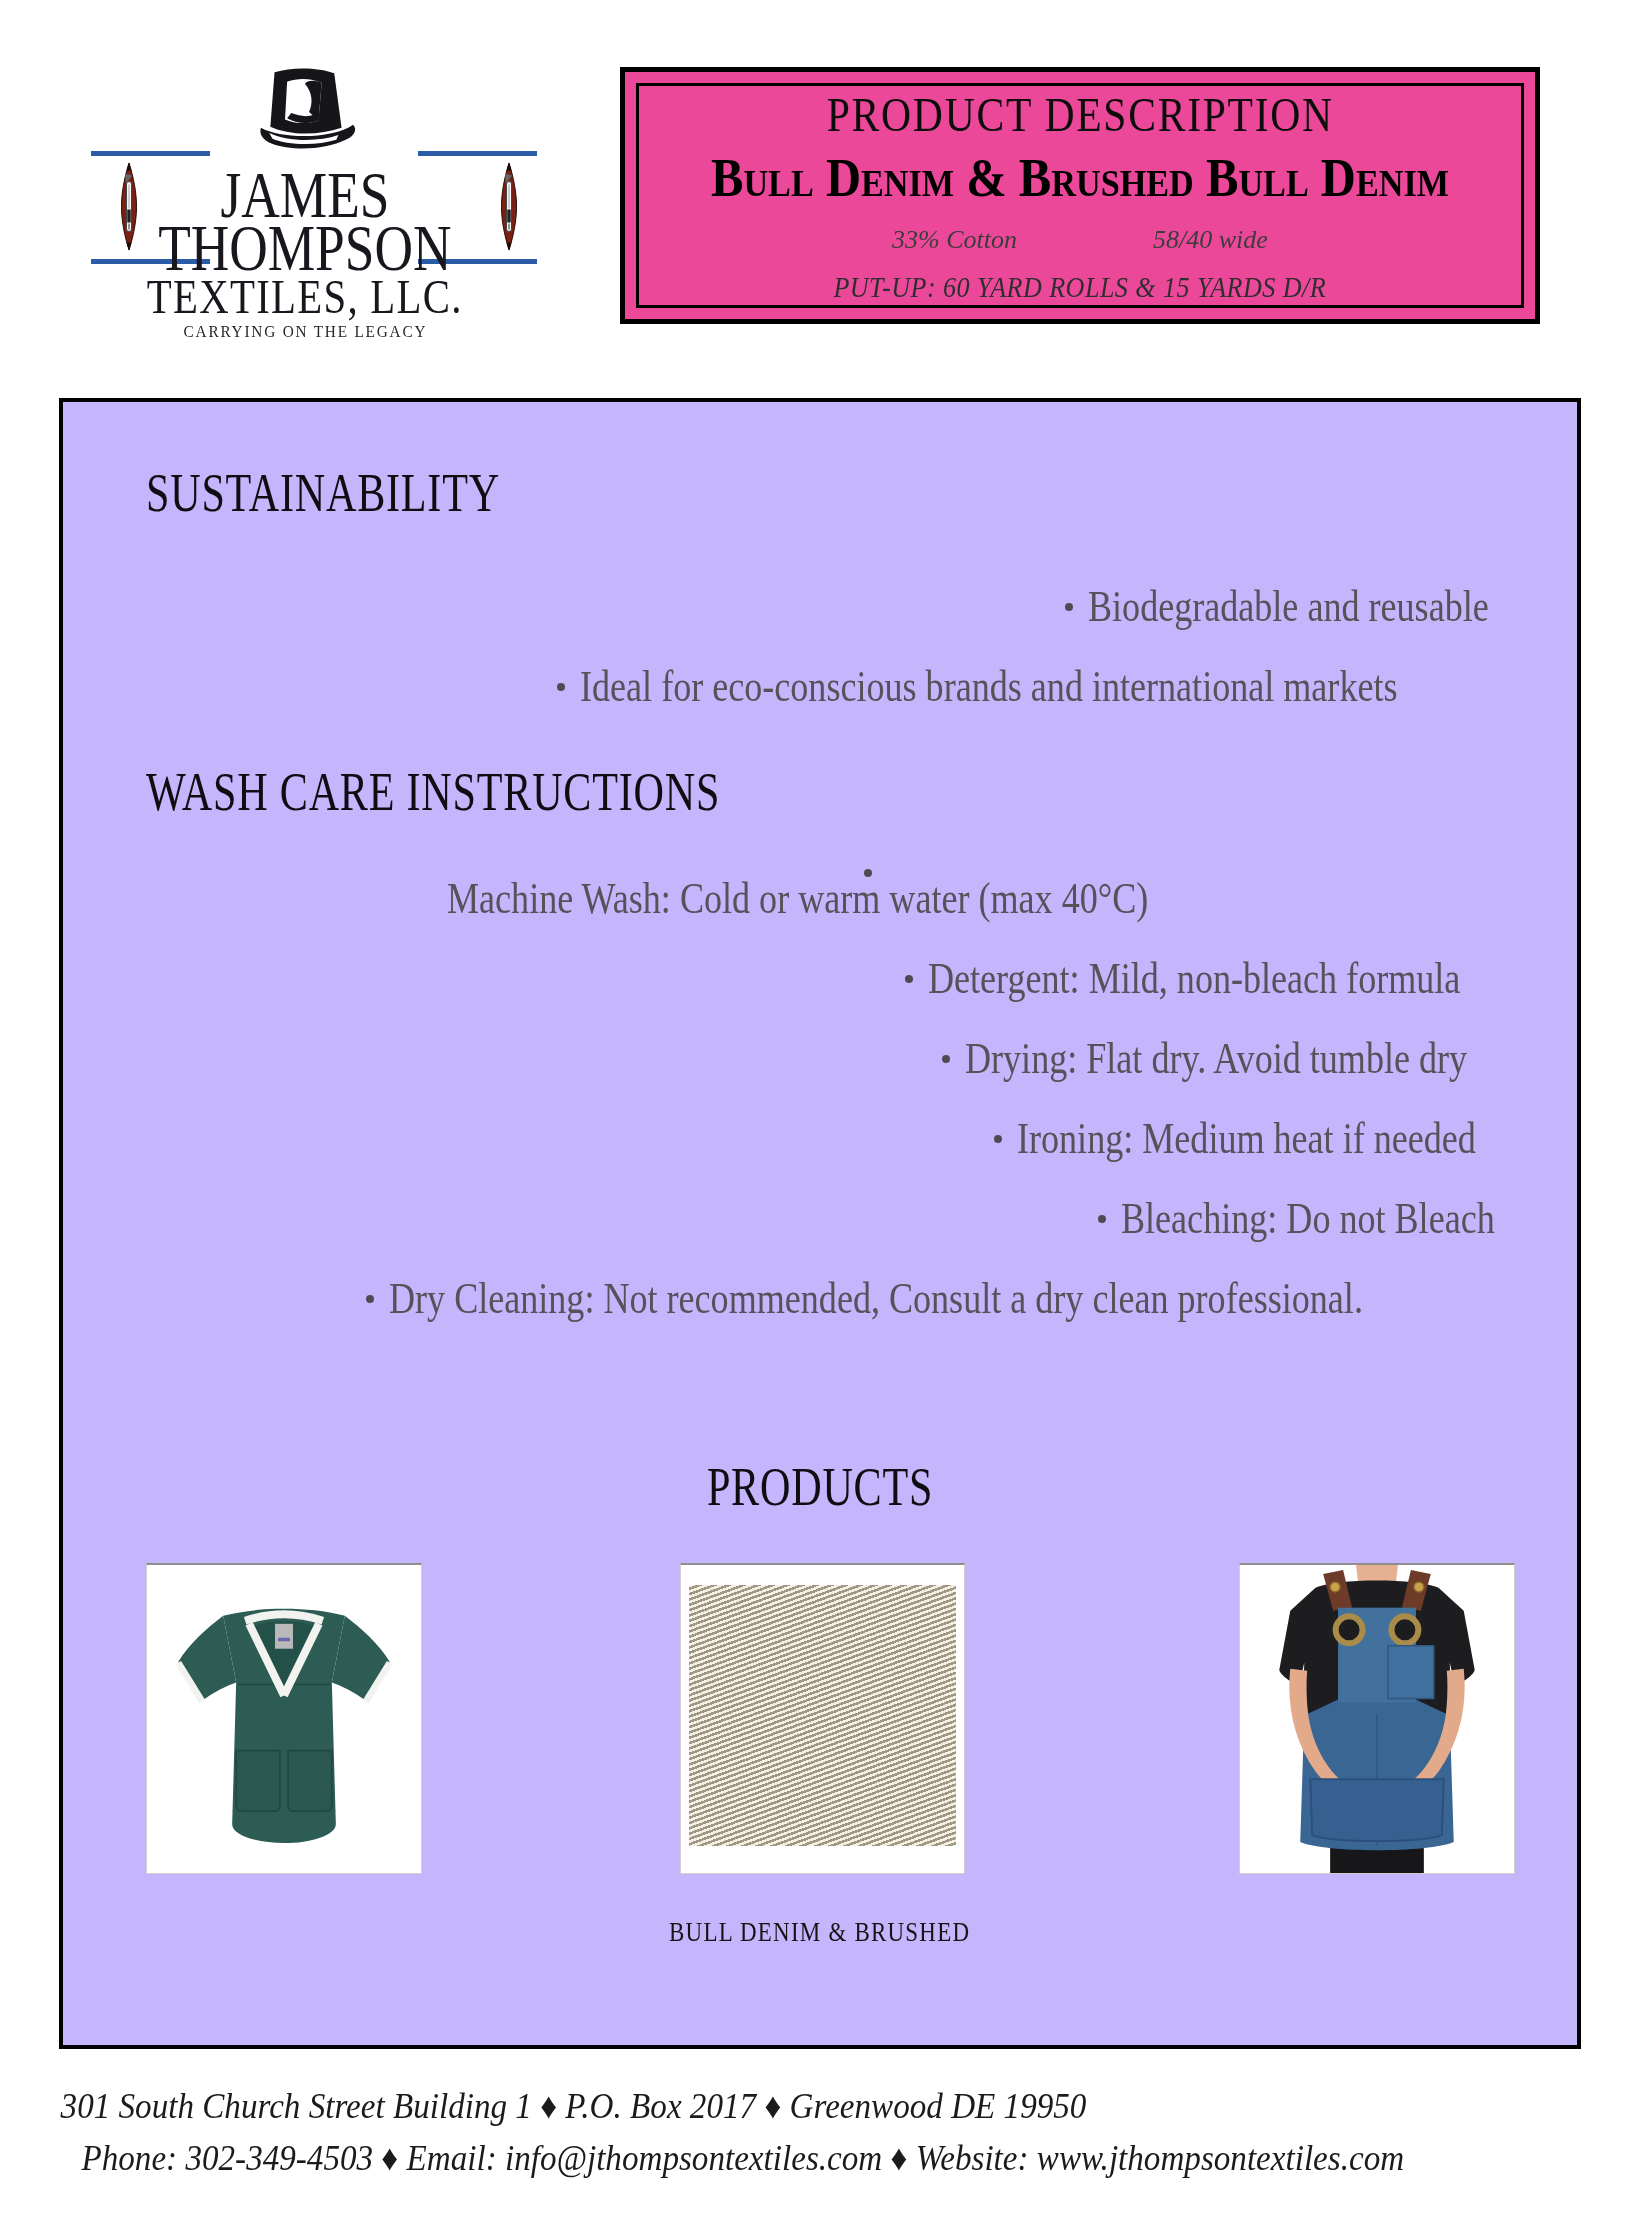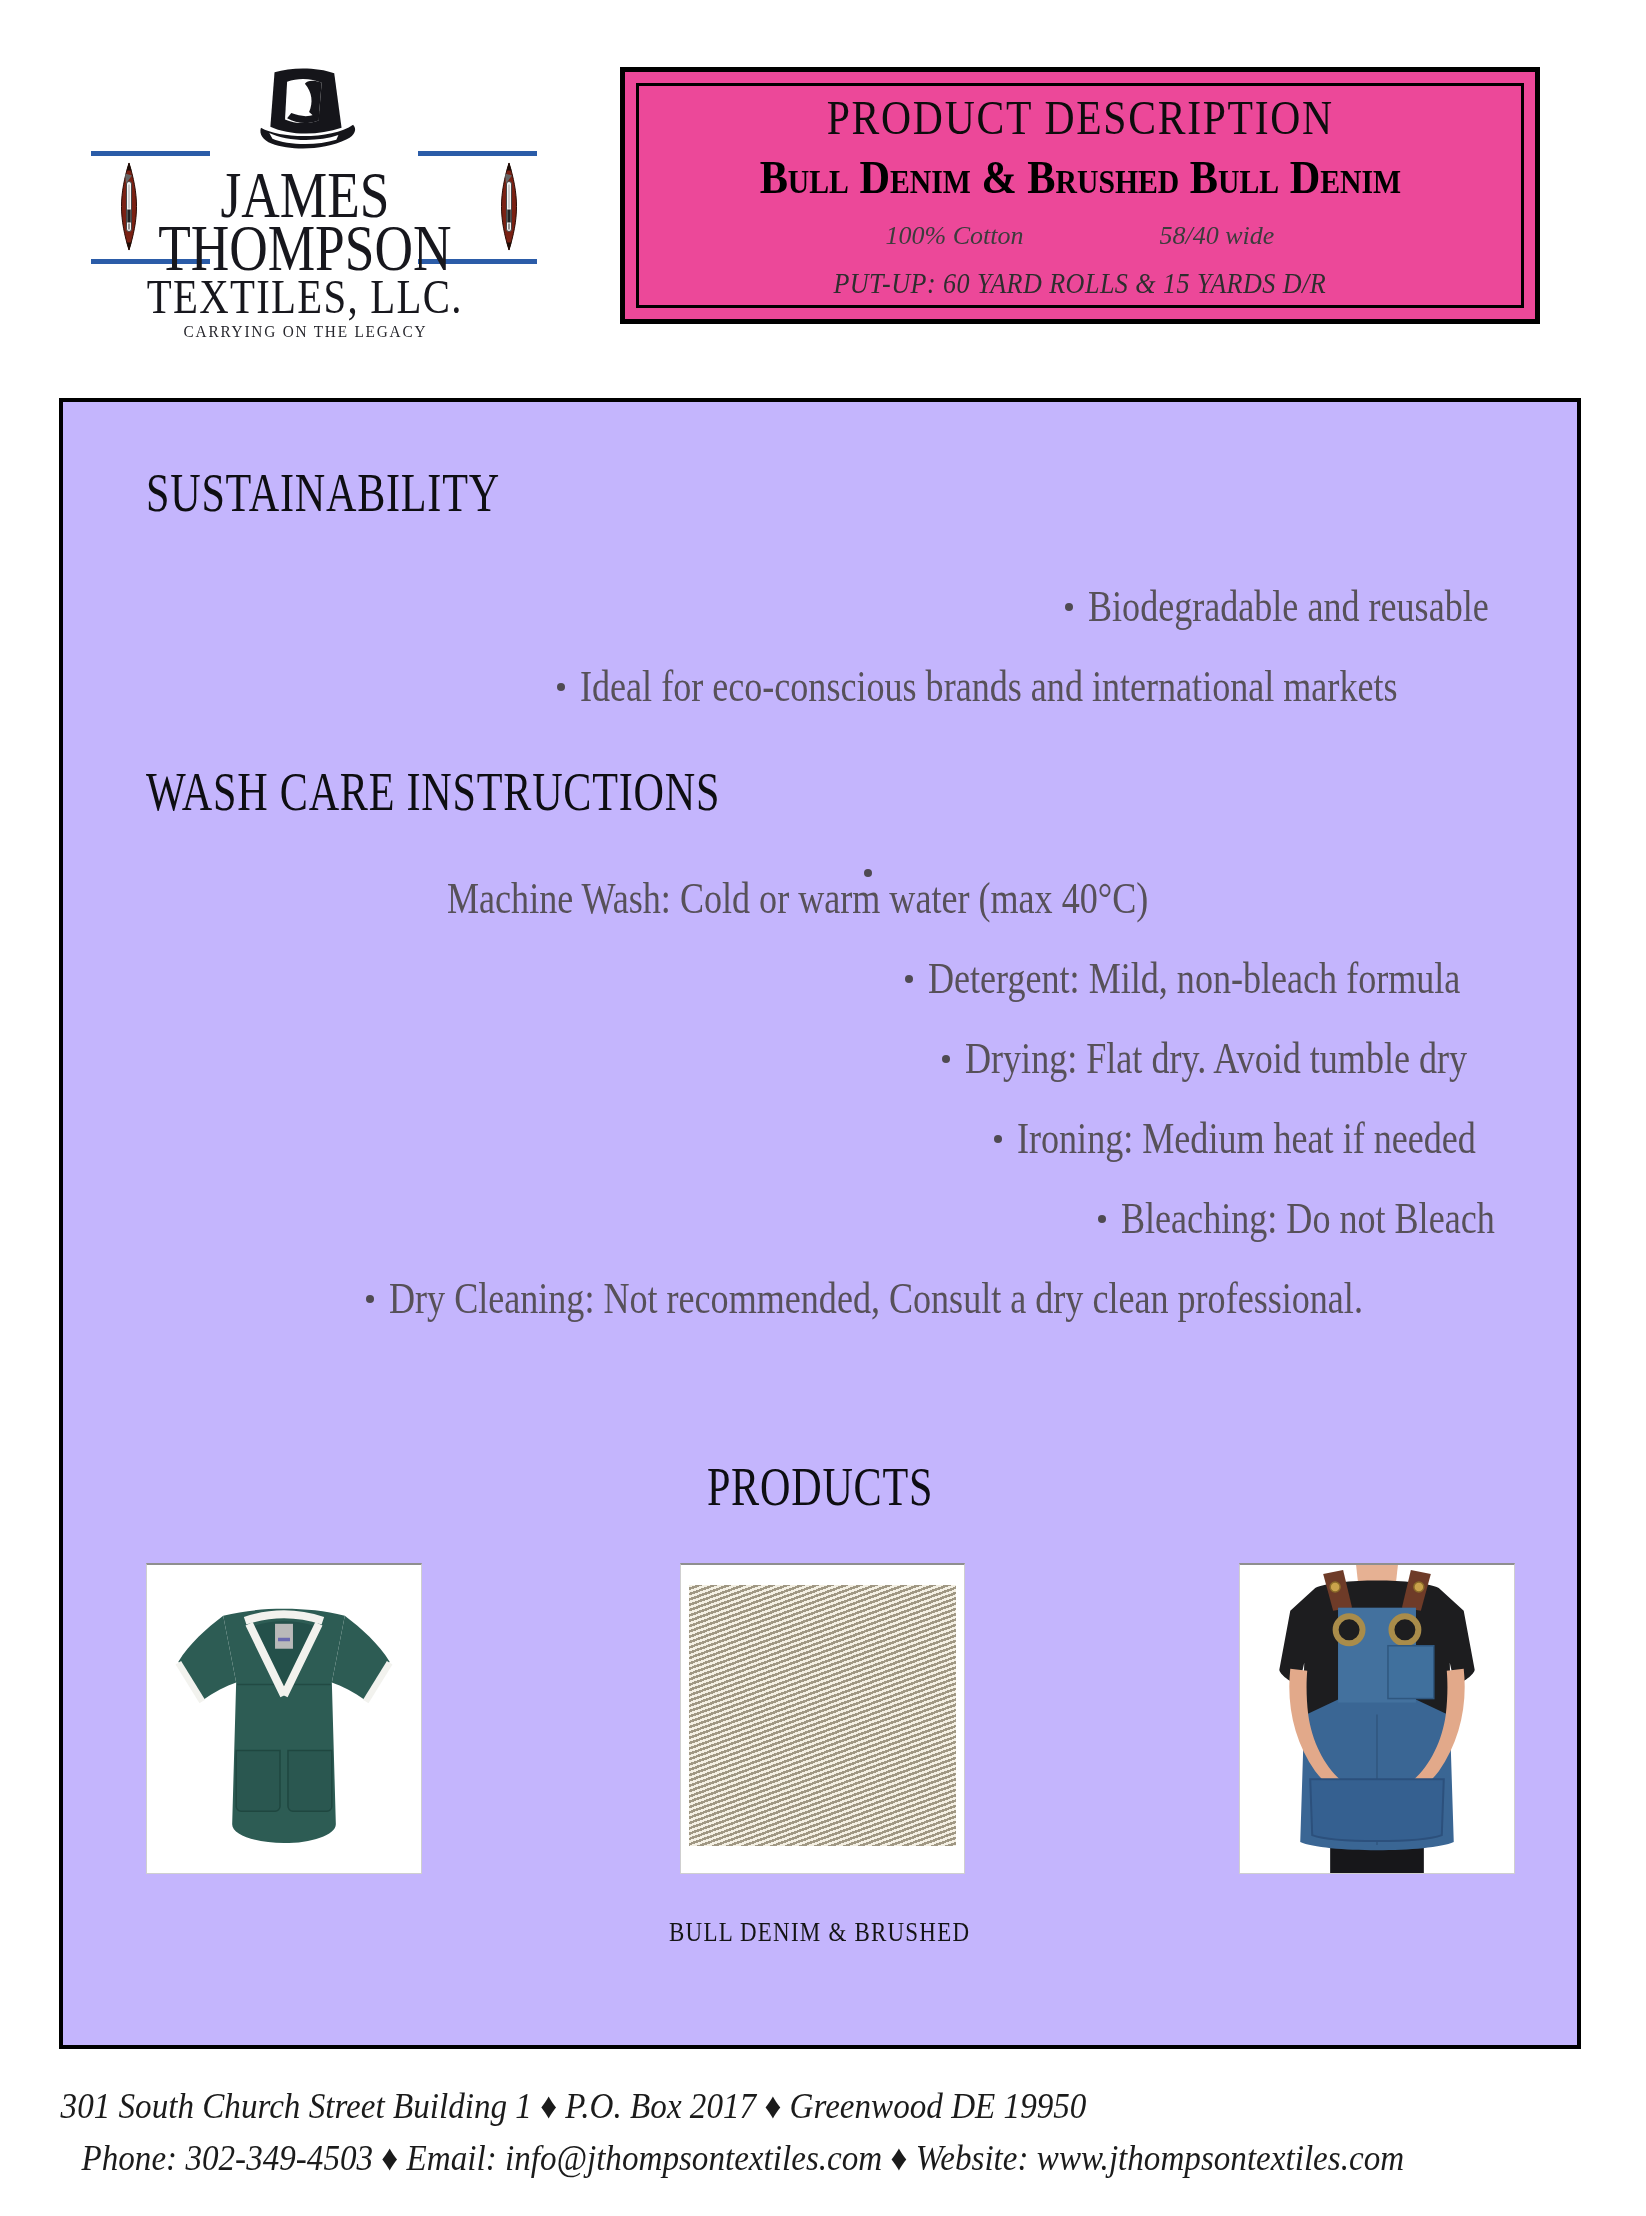--- a/index.html
+++ b/index.html
@@ -27,21 +27,21 @@
   #brand3 .condC { transform:scaleX(.85); }
   #brand4 .condC { transform:scaleX(.9); }
 
   
   #desc-box { position:absolute; left:620px; top:67px; width:920px; height:257px;
     border:5px solid #000; box-sizing:border-box; background:#ec4899; }
   #desc-inner { position:absolute; inset:11px; border:3px solid #000;
     display:flex; flex-direction:column; align-items:center; justify-content:center; text-align:center; }
   #desc-title { font-size:49px; line-height:1; letter-spacing:2px; color:#0d0d0d; }
   #desc-title .condC { transform:scaleX(.85); }
-  #desc-subtitle { margin-top:12px; font-size:47px; line-height:1; font-weight:bold;
+  #desc-subtitle { margin-top:12px; font-size:54px; line-height:1; font-weight:bold;
     font-variant:small-caps; color:#000; }
   #desc-subtitle .condC { transform:scaleX(.9); }
   #desc-specs { margin-top:22px; display:flex; gap:136px; font-style:italic; font-size:26px; color:#3c3c3c; line-height:1; }
   #desc-putup { margin-top:20px; font-style:italic; font-size:29px; letter-spacing:0.5px; color:#2e2e2e; line-height:1; }
   #desc-putup .condC { transform:scaleX(.9); }
 
   
   #main-box { position:absolute; left:59px; top:398px; width:1522px; height:1651px;
     border:4.5px solid #000; box-sizing:border-box; background:#c4b5fd; }
   .section-heading { margin-left:83px; font-size:54px; line-height:1; letter-spacing:1px; color:#0e0e12; }
@@ -125,21 +125,21 @@
     <div class="brandline" id="brand2"><span class="condC">THOMPSON</span></div>
     <div class="brandline" id="brand3"><span class="condC">TEXTILES, LLC.</span></div>
     <div class="brandline" id="brand4"><span class="condC">CARRYING ON THE LEGACY</span></div>
   </div>
 
   <div id="desc-box">
     <div id="desc-inner">
       <div id="desc-title"><span class="condC">PRODUCT DESCRIPTION</span></div>
       <div id="desc-subtitle"><span class="condC">Bull Denim &amp; Brushed Bull Denim</span></div>
       <div id="desc-specs">
-        <span>100% Cotton</span>
+        <span>33% Cotton</span>
         <span>58/40 wide</span>
       </div>
       <div id="desc-putup"><span class="condC">PUT-UP: 60 YARD ROLLS &amp; 15 YARDS D/R</span></div>
     </div>
   </div>
 
   <div id="main-box">
 
     <div class="section-heading" id="h-sustain"><span class="condL">SUSTAINABILITY</span></div>
     <div id="sustain-list">

